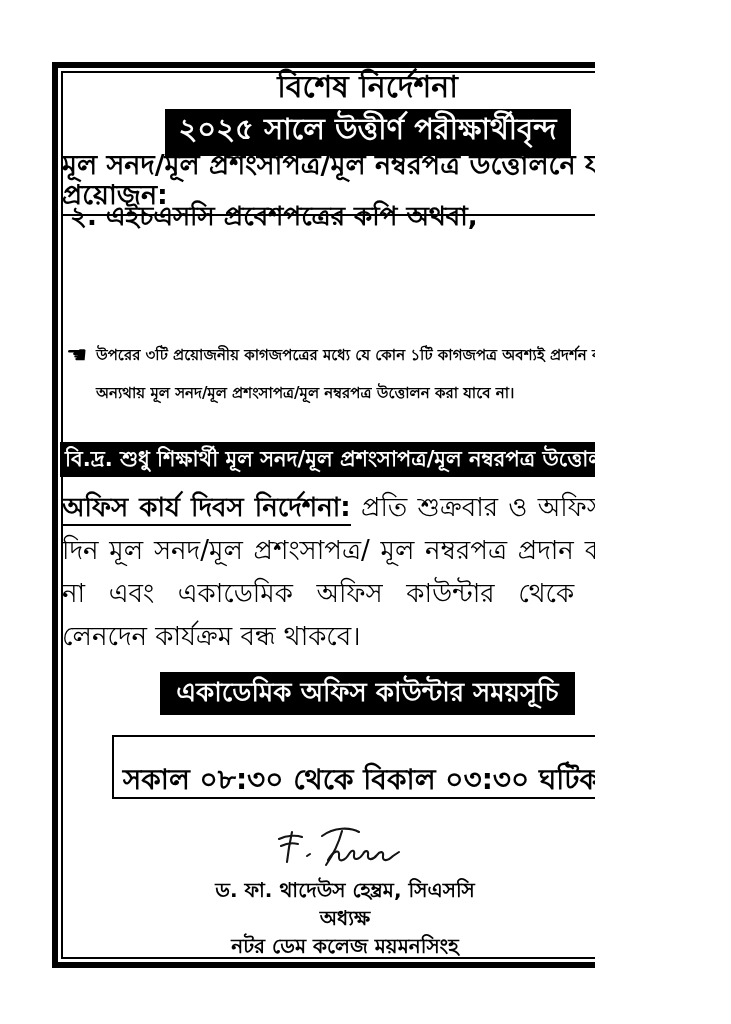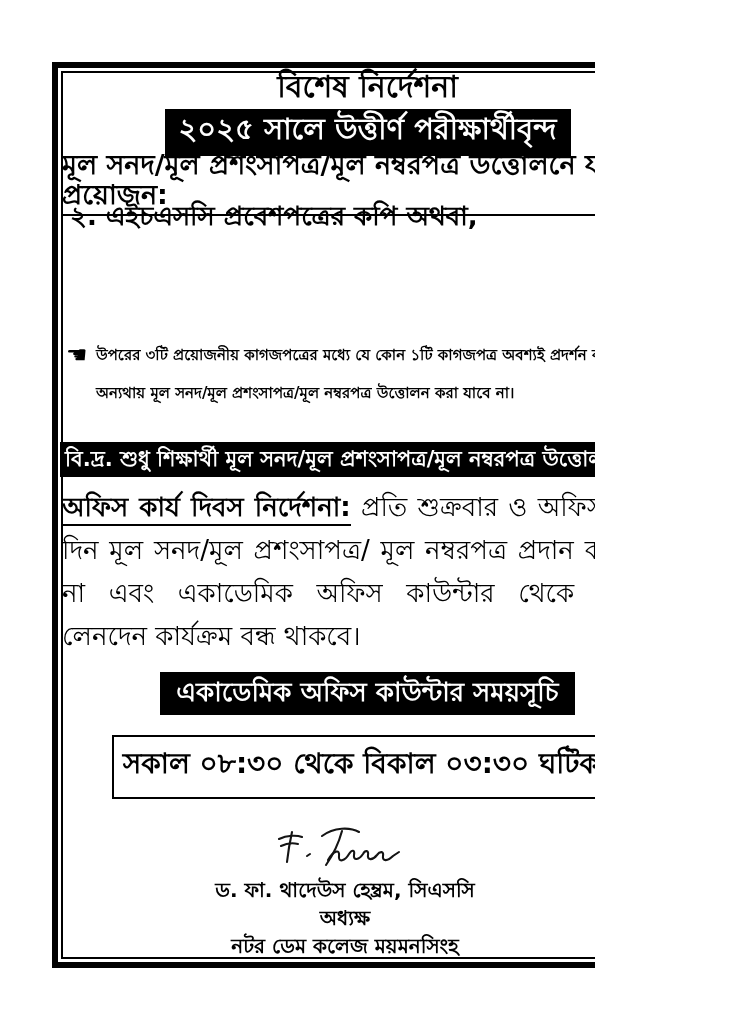--- a/index.html
+++ b/index.html
@@ -102,21 +102,21 @@
     font-size: 26px; font-weight: bold;
     line-height: 34px;
     padding: 3px 16px 6px;
   }
   .time-box {
     left: 112px; top: 735px; width: 506px; height: 64px;
     box-sizing: border-box;
     border: 2px solid #000000;
     text-align: center;
     font-size: 28px; font-weight: bold;
-    padding-top: 5px;
+    padding-top: 21px;
   }
   .sig-block {
     top: 822px; right: 60px; width: 380px;
     text-align: center;
   }
   .sig-script { display: inline-block; margin-right: 8px; }
   .sig-line { font-size: 20px; font-weight: bold; line-height: 27px; margin-top: 1px; }
 </style>
 </head>
 <body>

